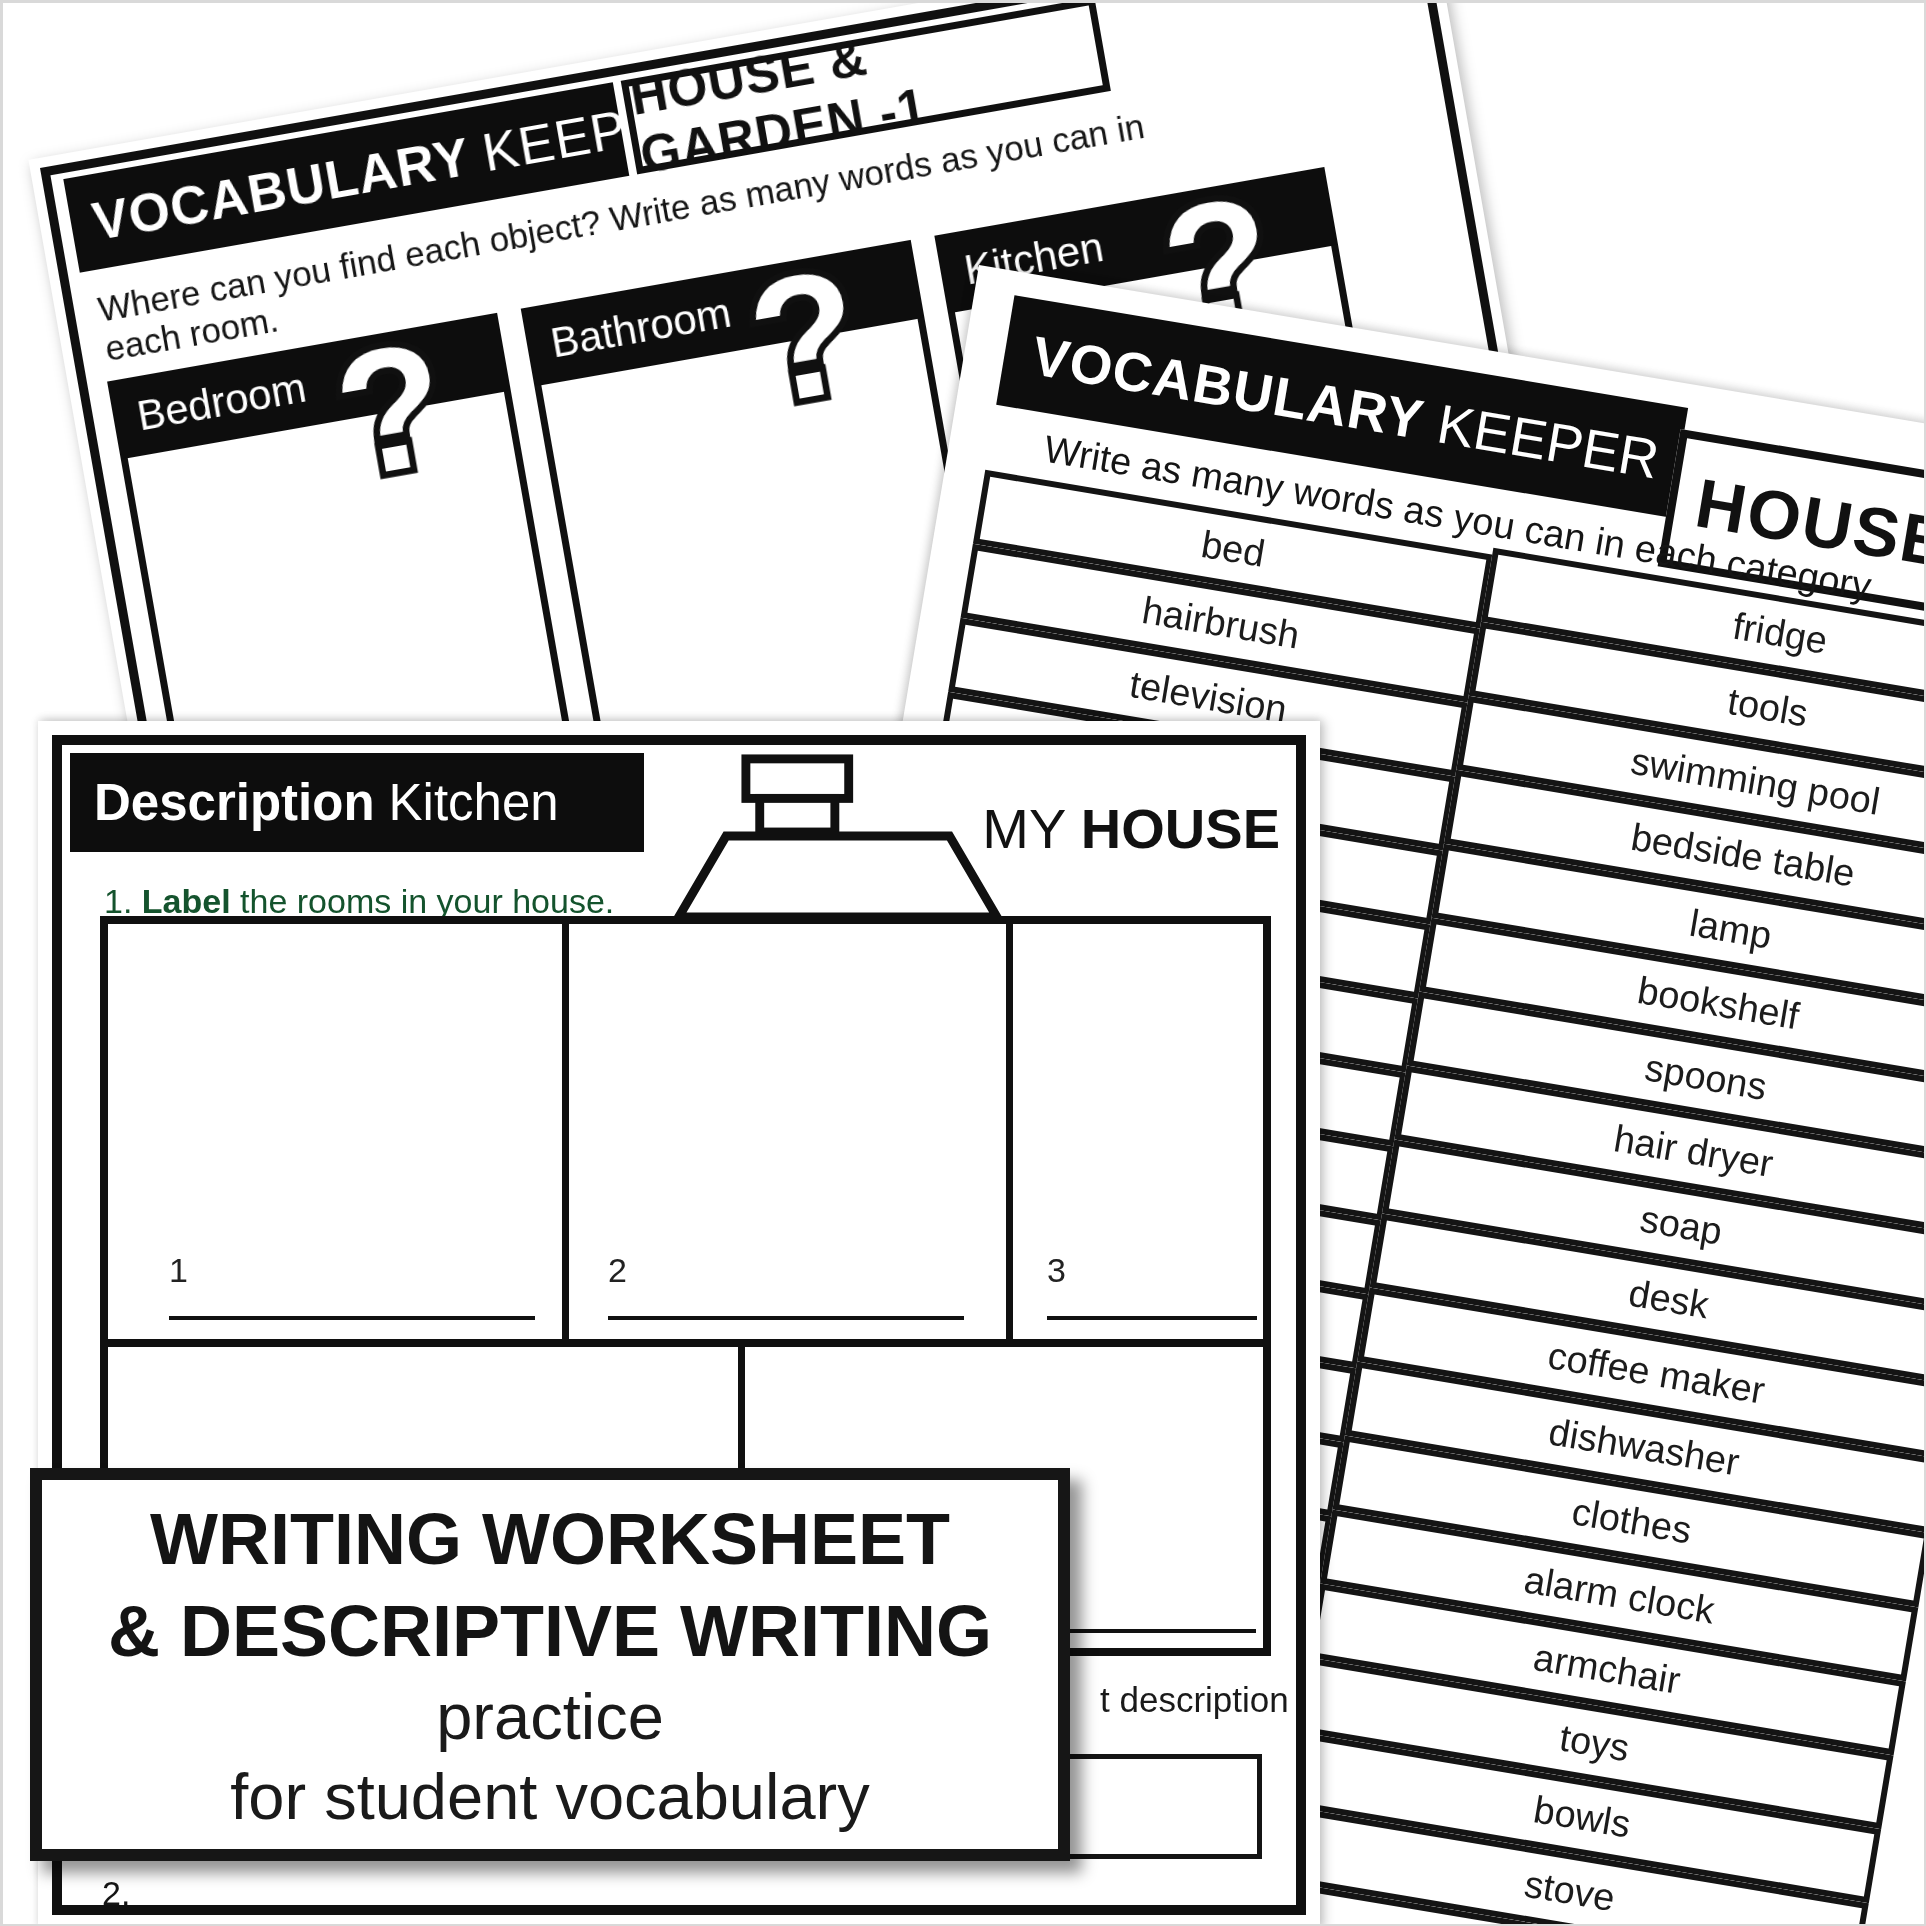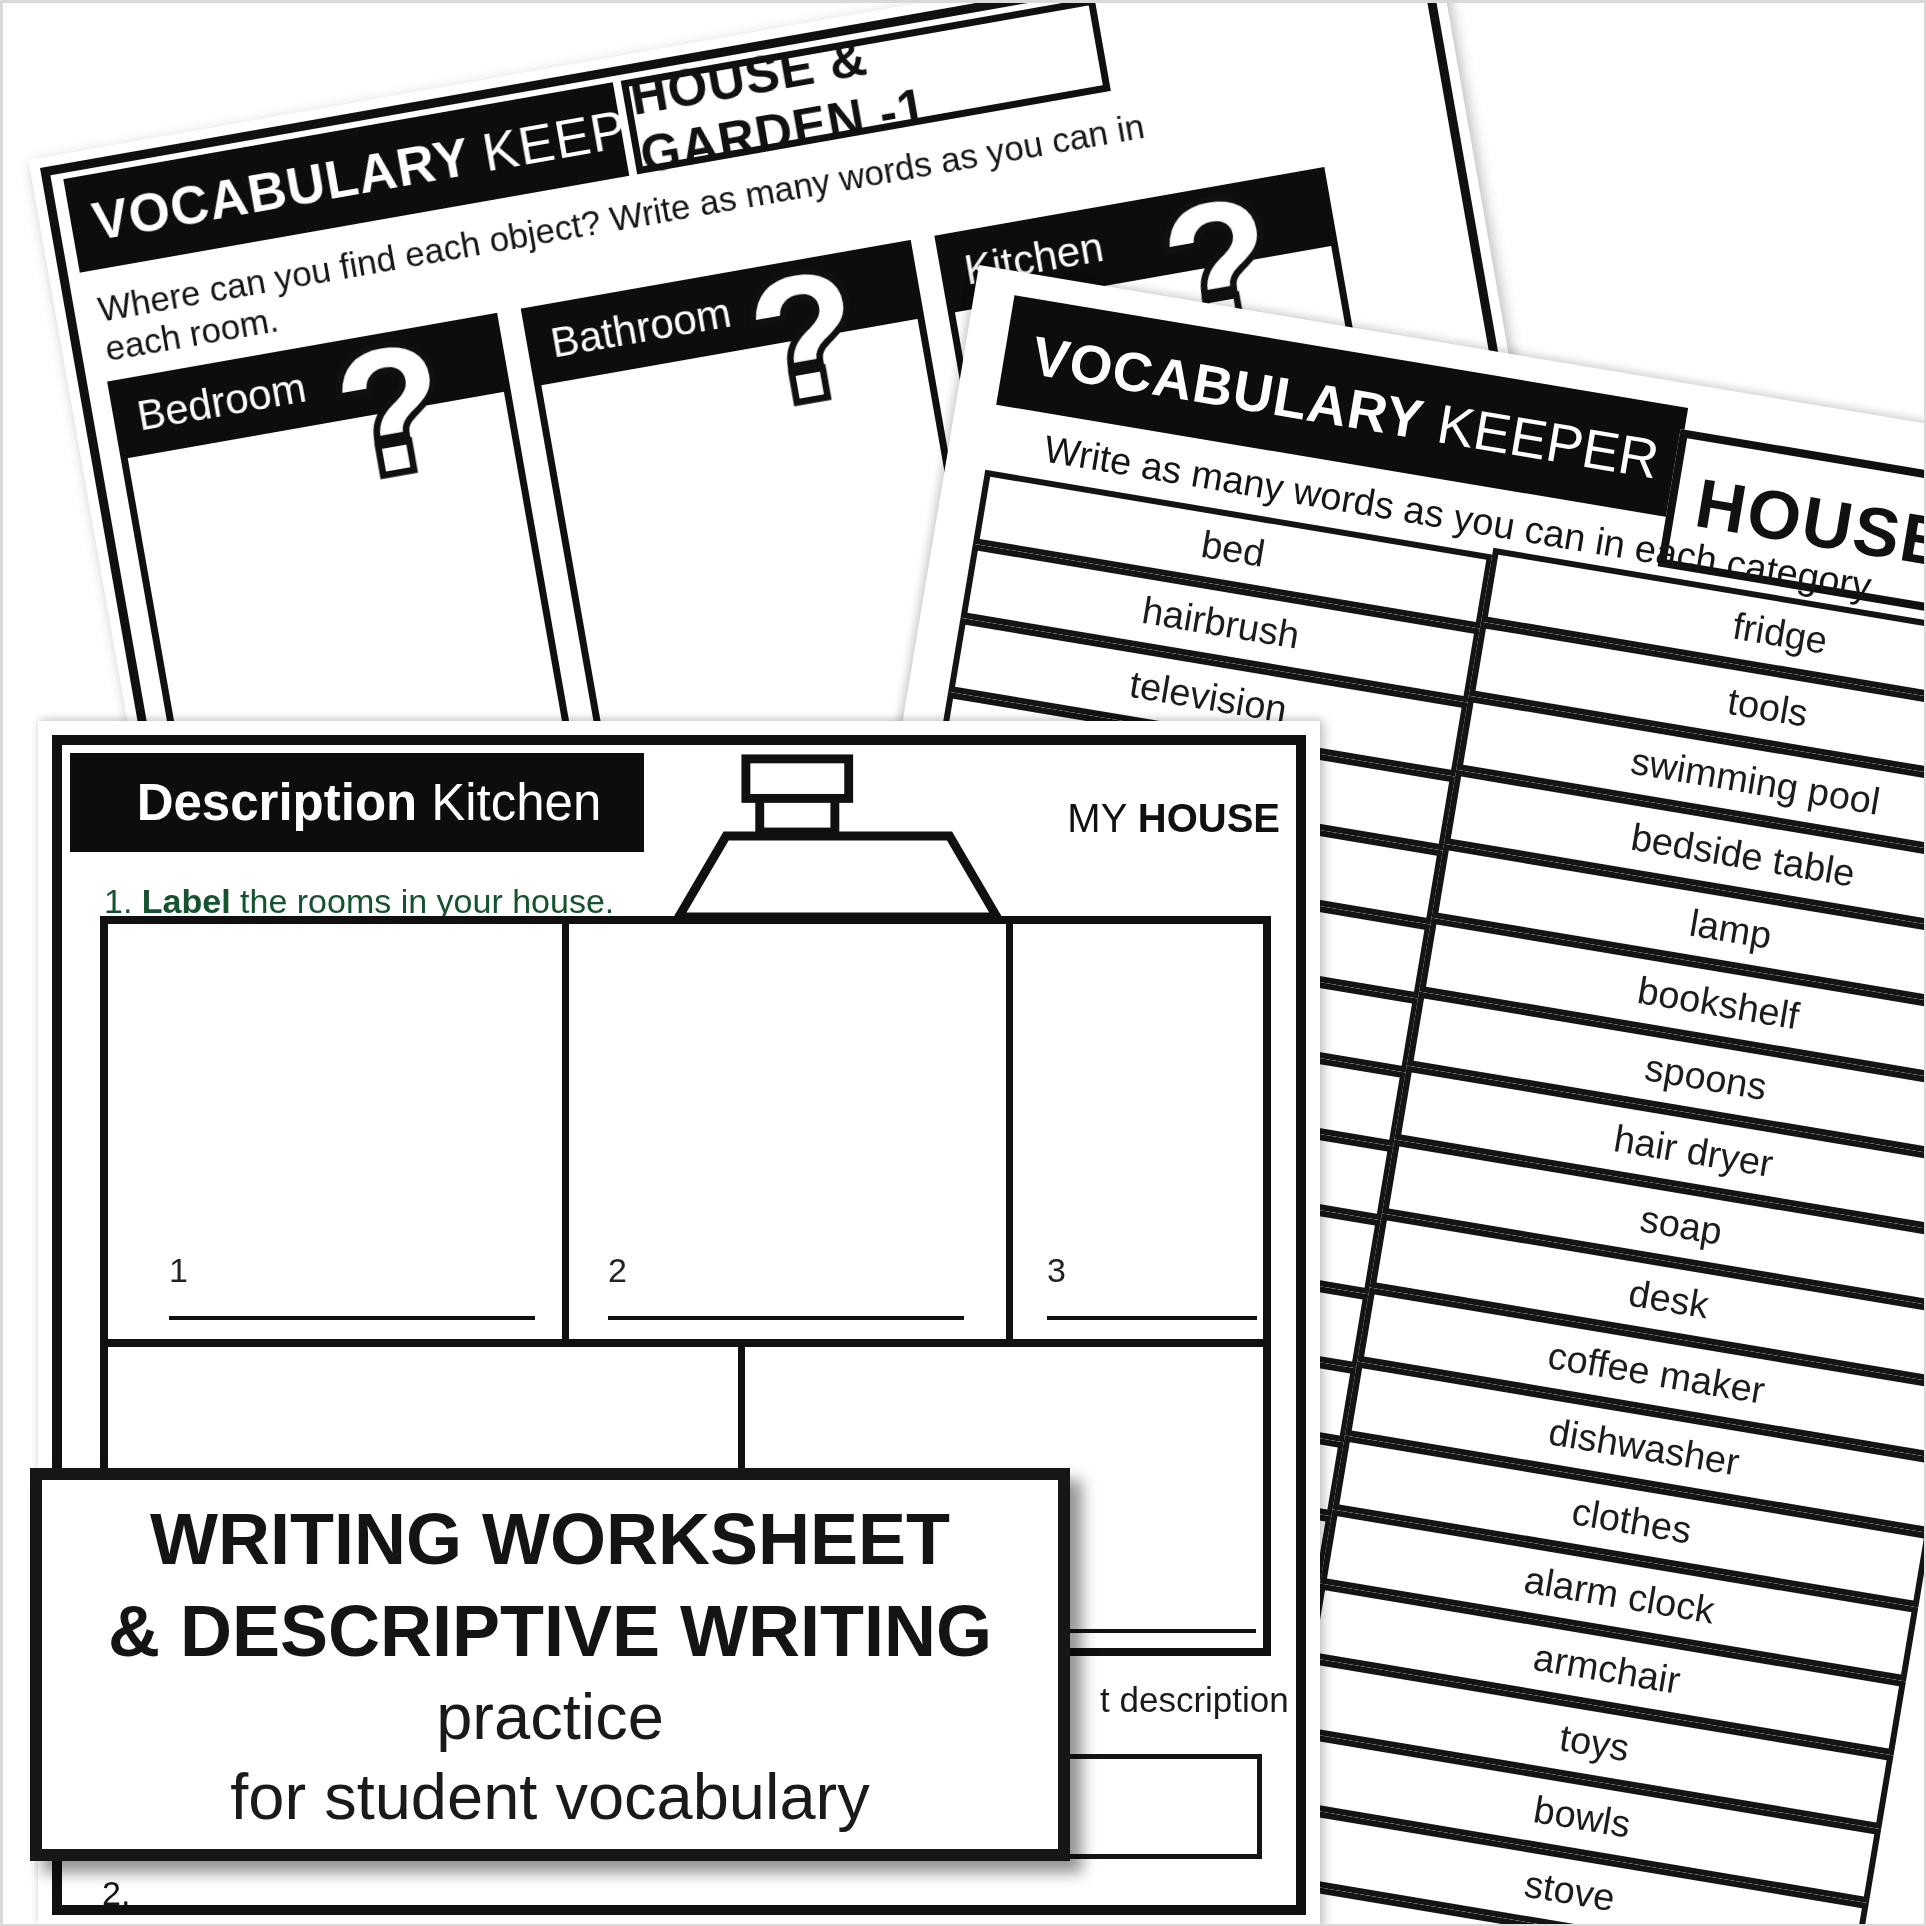--- a/index.html
+++ b/index.html
@@ -36,24 +36,24 @@
   .lcell{position:absolute;left:40px;width:515px;height:75px;top:calc(201px + var(--i)*75px);
     border:6px solid #141414;box-sizing:border-box;display:flex;align-items:center;justify-content:center;background:#fff;}
   .rcell{position:absolute;left:554px;width:594px;height:75px;top:calc(194px + var(--i)*75px);
     border:6px solid #141414;box-sizing:border-box;display:flex;align-items:center;justify-content:center;background:#fff;}
   .lcell span,.rcell span{font-size:38px;color:#1c1c1c;white-space:nowrap;}
 
   
   #page3{left:38px;top:721px;width:1282px;height:1208px;padding:14px;box-sizing:border-box;
     box-shadow:5px 0 10px rgba(0,0,0,.18), 0 -2px 8px rgba(0,0,0,.12);z-index:3;}
   #page3 .frame{position:relative;width:100%;height:100%;border:10px solid #101010;box-sizing:border-box;background:#fff;}
-  #page3 .hdr-bar{position:absolute;left:8px;top:8px;width:574px;height:99px;background:#0d0d0d;display:flex;align-items:center;padding-left:24px;box-sizing:border-box;justify-content:center;}
+  #page3 .hdr-bar{position:absolute;left:8px;top:8px;width:574px;height:99px;background:#0d0d0d;display:flex;align-items:center;padding-left:24px;box-sizing:border-box;}
   #page3 .hdr-bar .b{font-weight:800;color:#fff;font-size:51px;}
   #page3 .hdr-bar .l{font-weight:400;color:#fff;font-size:51px;margin-left:14px;}
-  #page3 .mytitle{position:absolute;left:891px;top:51px;width:327px;text-align:right;font-size:40px;white-space:nowrap;}
+  #page3 .mytitle{position:absolute;left:891px;top:51px;width:327px;text-align:right;font-size:56px;white-space:nowrap;}
   #page3 .mytitle .l{font-weight:400;}
   #page3 .mytitle .b{font-weight:800;}
   #page3 .chimney{position:absolute;left:634px;top:4px;width:337px;height:170px;}
   #page3 .item1{position:absolute;left:42px;top:137px;font-size:34px;color:#14532d;}
   #page3 .item1 .b{font-weight:800;}
   .house{position:absolute;left:38px;top:171px;width:1171px;height:740px;border:8px solid #101010;box-sizing:border-box;background:#fff;}
   .house .v1{position:absolute;left:454px;top:0;width:7px;height:415px;background:#101010;}
   .house .v2{position:absolute;left:898px;top:0;width:7px;height:415px;background:#101010;}
   .house .hmid{position:absolute;left:0;top:415px;width:100%;height:8px;background:#101010;}
   .house .v3{position:absolute;left:630px;top:423px;width:7px;height:309px;background:#101010;}

